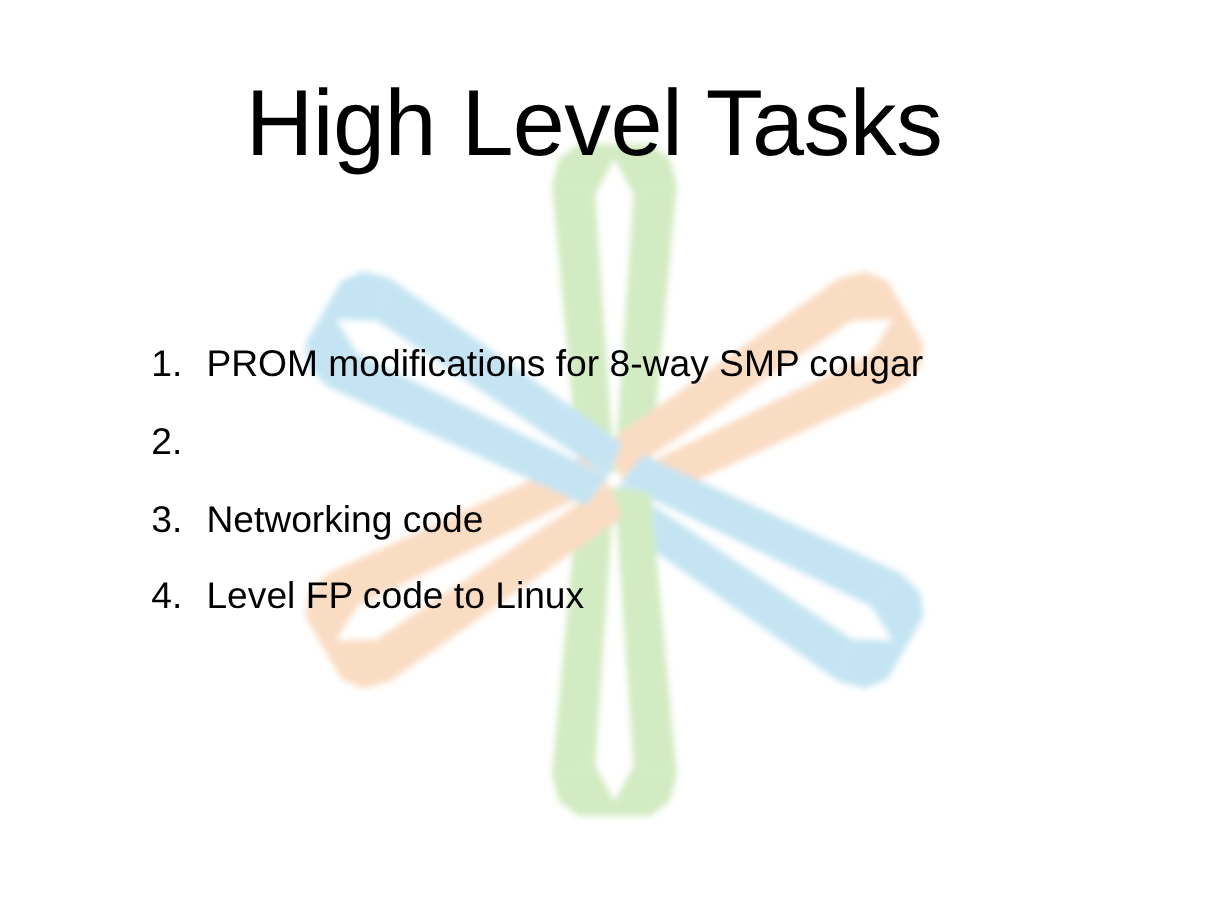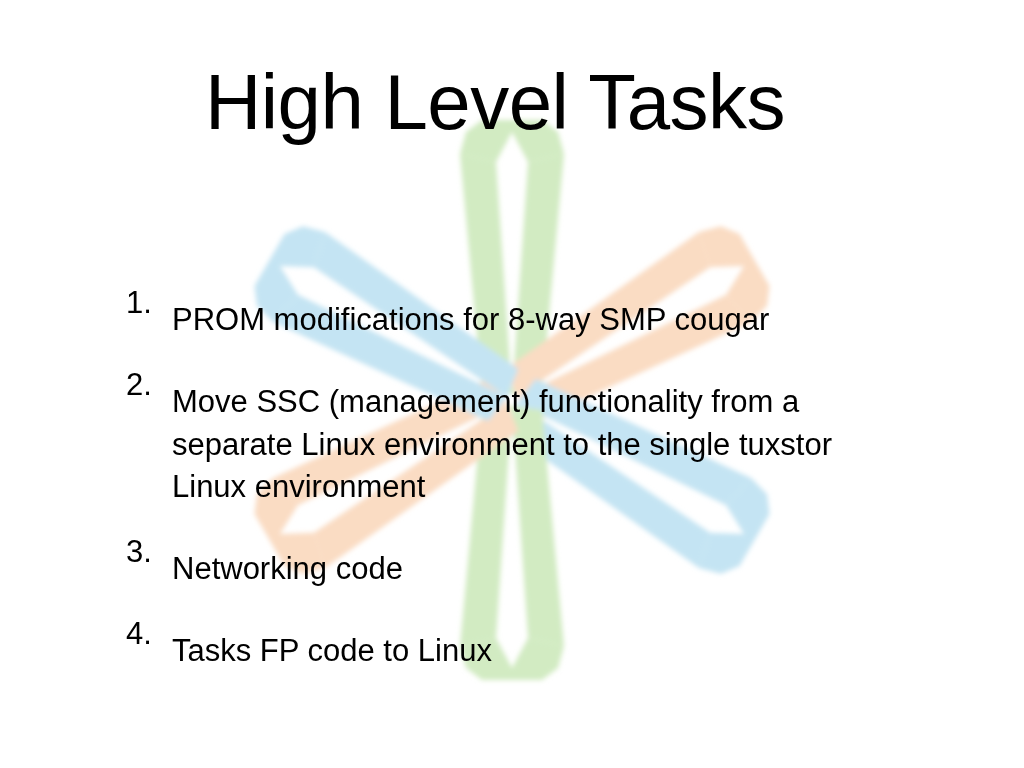--- a/index.html
+++ b/index.html
@@ -73,21 +73,20 @@
     line-height: 1.38;
   }
   .task-text {
     flex: 1 1 auto;
     font-family: "Liberation Sans", sans-serif;
     font-size: 31px;
     font-weight: 400;
     color: #000000;
     line-height: 1.38;
     max-width: 730px;
-    margin-top: 17px;
   }
   .task-item.wrap .task-text {
     max-width: 716px;
   }
 </style>
 </head>
 <body>
 
 <div id="slide">
 
@@ -134,28 +133,27 @@
 
   <div id="task-list">
 
     <div class="task-item">
       <div class="task-number">1.</div>
       <div class="task-text">PROM modifications for 8-way SMP cougar</div>
     </div>
 
     <div class="task-item wrap">
       <div class="task-number">2.</div>
-      <div class="task-text">Move SSC (management) functionality from a separate Linux environment to the single tuxstor Linux environment</div>
     </div>
 
     <div class="task-item">
       <div class="task-number">3.</div>
       <div class="task-text">Networking code</div>
     </div>
 
     <div class="task-item">
       <div class="task-number">4.</div>
-      <div class="task-text">Tasks FP code to Linux</div>
+      <div class="task-text">Level FP code to Linux</div>
     </div>
 
   </div>
 
 </div>
 
 </body></html>

